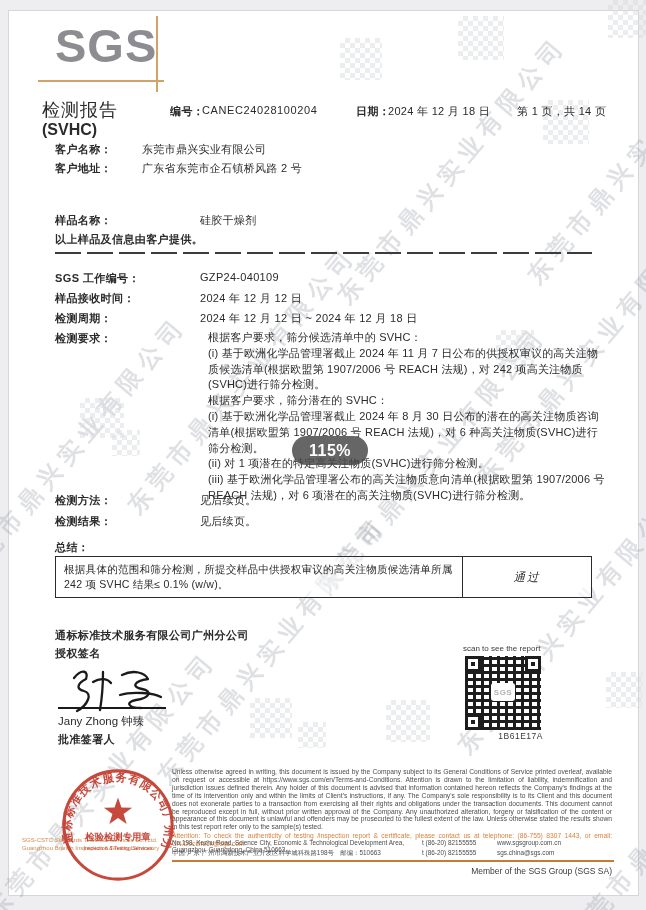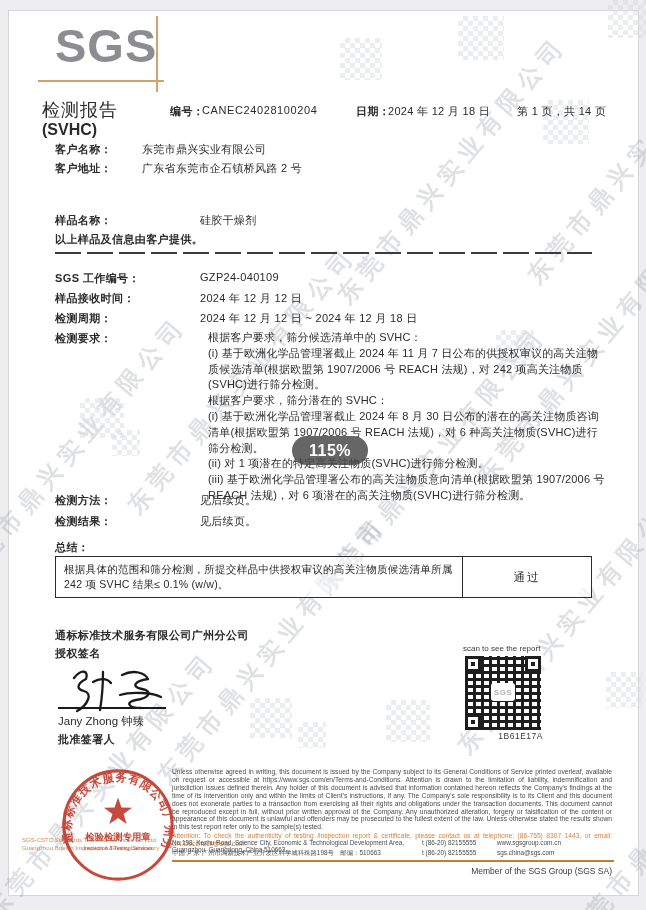--- a/index.html
+++ b/index.html
@@ -33,21 +33,21 @@
   .logo-text{font-size:47px;font-weight:800;color:#8d8d91;letter-spacing:1px;line-height:1;}
   .crossline{background:#d2a268;}
   
   .reqblock{width:398px;font-size:11px;line-height:15.8px;letter-spacing:.2px;font-weight:500;}
   
   .sumtable{
     position:absolute;left:55px;top:556px;width:537px;height:42px;
     border:1.4px solid #2b2b2b;display:flex;box-sizing:border-box;background:rgba(255,255,255,.6);
   }
   .sumtable .c1{flex:1;border-right:1.4px solid #2b2b2b;padding:5px 8px 0 8px;font-size:10.6px;line-height:14.6px;letter-spacing:.2px;}
-  .sumtable .c2{width:128px;display:flex;align-items:center;justify-content:center;font-size:11.5px;letter-spacing:2px;}
+  .sumtable .c2{width:128px;display:flex;align-items:center;justify-content:center;font-size:11.5px;letter-spacing:2px;font-style:italic;}
   
   .dashsep{
     height:1.6px;
     background:repeating-linear-gradient(90deg,#3c3c3c 0 26px,transparent 26px 32px,#3c3c3c 32px 58px,transparent 58px 64px);
   }
   
   .qr{
     position:absolute;left:465px;top:656px;width:76px;height:74px;background:#fff;z-index:1;
     background-image:
       repeating-linear-gradient(0deg,#1d1d1d 0 3px,transparent 3px 7px),

